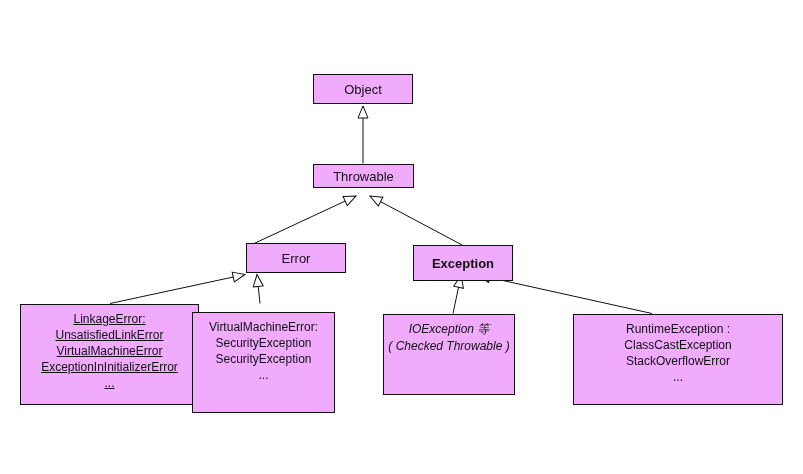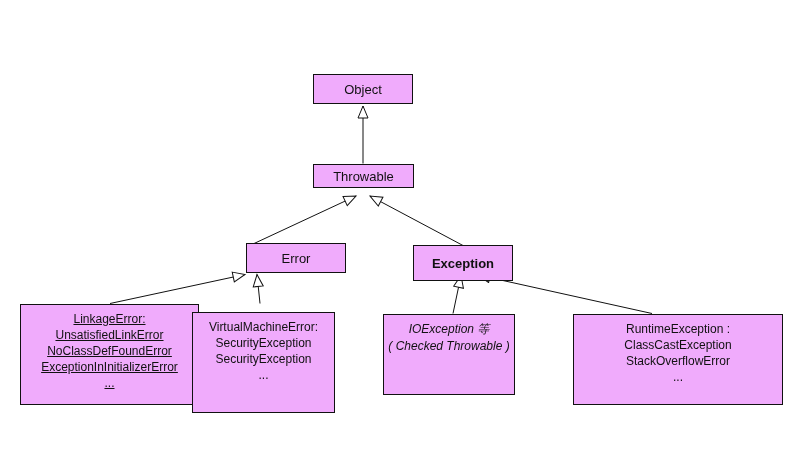--- a/index.html
+++ b/index.html
@@ -88,21 +88,21 @@
     <span>Error</span>
   </div>
 
   <div id="box-exception" class="class-box single">
     <span>Exception</span>
   </div>
 
   <div id="box-linkage" class="class-box multi">
     <div class="line">LinkageError:</div>
     <div class="line">UnsatisfiedLinkError</div>
-    <div class="line">NoClassDefFoundError</div>
+    <div class="line">VirtualMachineError</div>
     <div class="line">ExceptionInInitializerError</div>
     <div class="line">...</div>
   </div>
 
   <div id="box-vm" class="class-box multi">
     <div class="line">VirtualMachineError:</div>
     <div class="line">SecurityException</div>
     <div class="line">SecurityException</div>
     <div class="line">...</div>
   </div>

